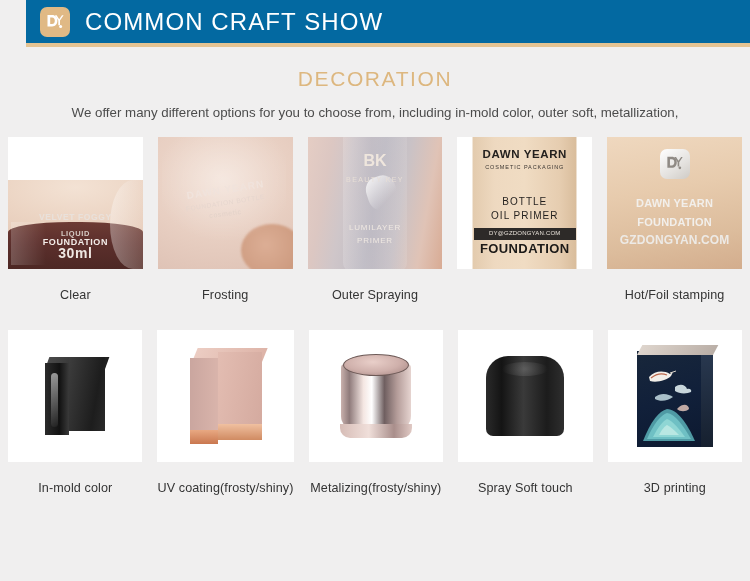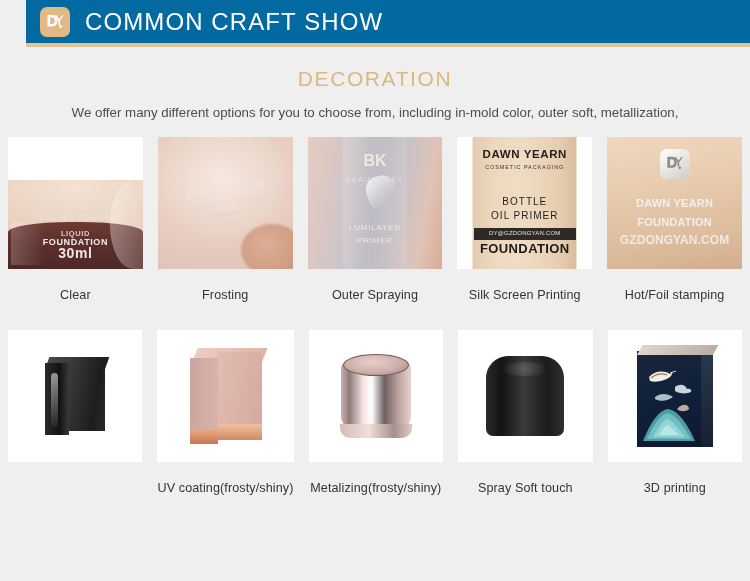--- a/index.html
+++ b/index.html
@@ -349,21 +349,20 @@
       <div class="art">
         <div class="lbl" style="top:9%;font-size:11.5px;color:#23201e;">DAWN YEARN</div>
         <div class="lbl thin" style="top:21%;font-size:5.5px;color:#3a3531;letter-spacing:.9px;">COSMETIC PACKAGING</div>
         <div class="lbl thin" style="top:45%;font-size:10px;color:#221f1d;letter-spacing:1px;">BOTTLE</div>
         <div class="lbl thin" style="top:56%;font-size:10px;color:#221f1d;letter-spacing:1px;">OIL PRIMER</div>
         <div class="bar" style="top:69%;"></div>
         <div class="lbl thin" style="top:70.5%;font-size:6px;color:#e9e2da;letter-spacing:.2px;">DY@GZDONGYAN.COM</div>
         <div class="lbl" style="top:80%;font-size:13px;color:#1c1a18;letter-spacing:.4px;">FOUNDATION</div>
       </div>
     </div>
-    <div class="caption">Silk Screen Printing</div>
   </div>
 
   <div class="cell">
     <div class="thumb t-foil">
       <div class="art">
         <div class="chip">
           <svg width="19" height="19" viewBox="0 0 20 20" aria-hidden="true">
             <path d="M2.5 3 H7.2 C10.4 3 12.4 5.2 12.4 8.6 C12.4 12.2 10.4 14.4 7.2 14.4 H2.5 Z
                      M5.2 5.4 V12 H7.0 C8.9 12 9.8 10.7 9.8 8.7 C9.8 6.7 8.9 5.4 7.0 5.4 Z" fill="#8f8a84"></path>
             <path d="M11.6 3.2 L14.2 7.2 L17.0 3.2 L18.6 3.2 L15.0 8.6 L15.0 13.2 L13.3 13.2 L13.3 8.6 L9.9 3.2 Z" fill="#8f8a84"></path>
@@ -385,20 +384,21 @@
     <div class="thumb t-inmold">
       <div class="art">
         <div class="box">
           <div class="top"></div>
           <div class="face-l"></div>
           <div class="face-r"></div>
           <div class="hl"></div>
         </div>
       </div>
     </div>
+    <div class="caption">In-mold color</div>
   </div>
 
   <div class="cell">
     <div class="thumb t-uv">
       <div class="art">
         <div class="box">
           <div class="f-t"></div>
           <div class="f-l"></div>
           <div class="f-r"></div>
           <div class="base-l"></div>

